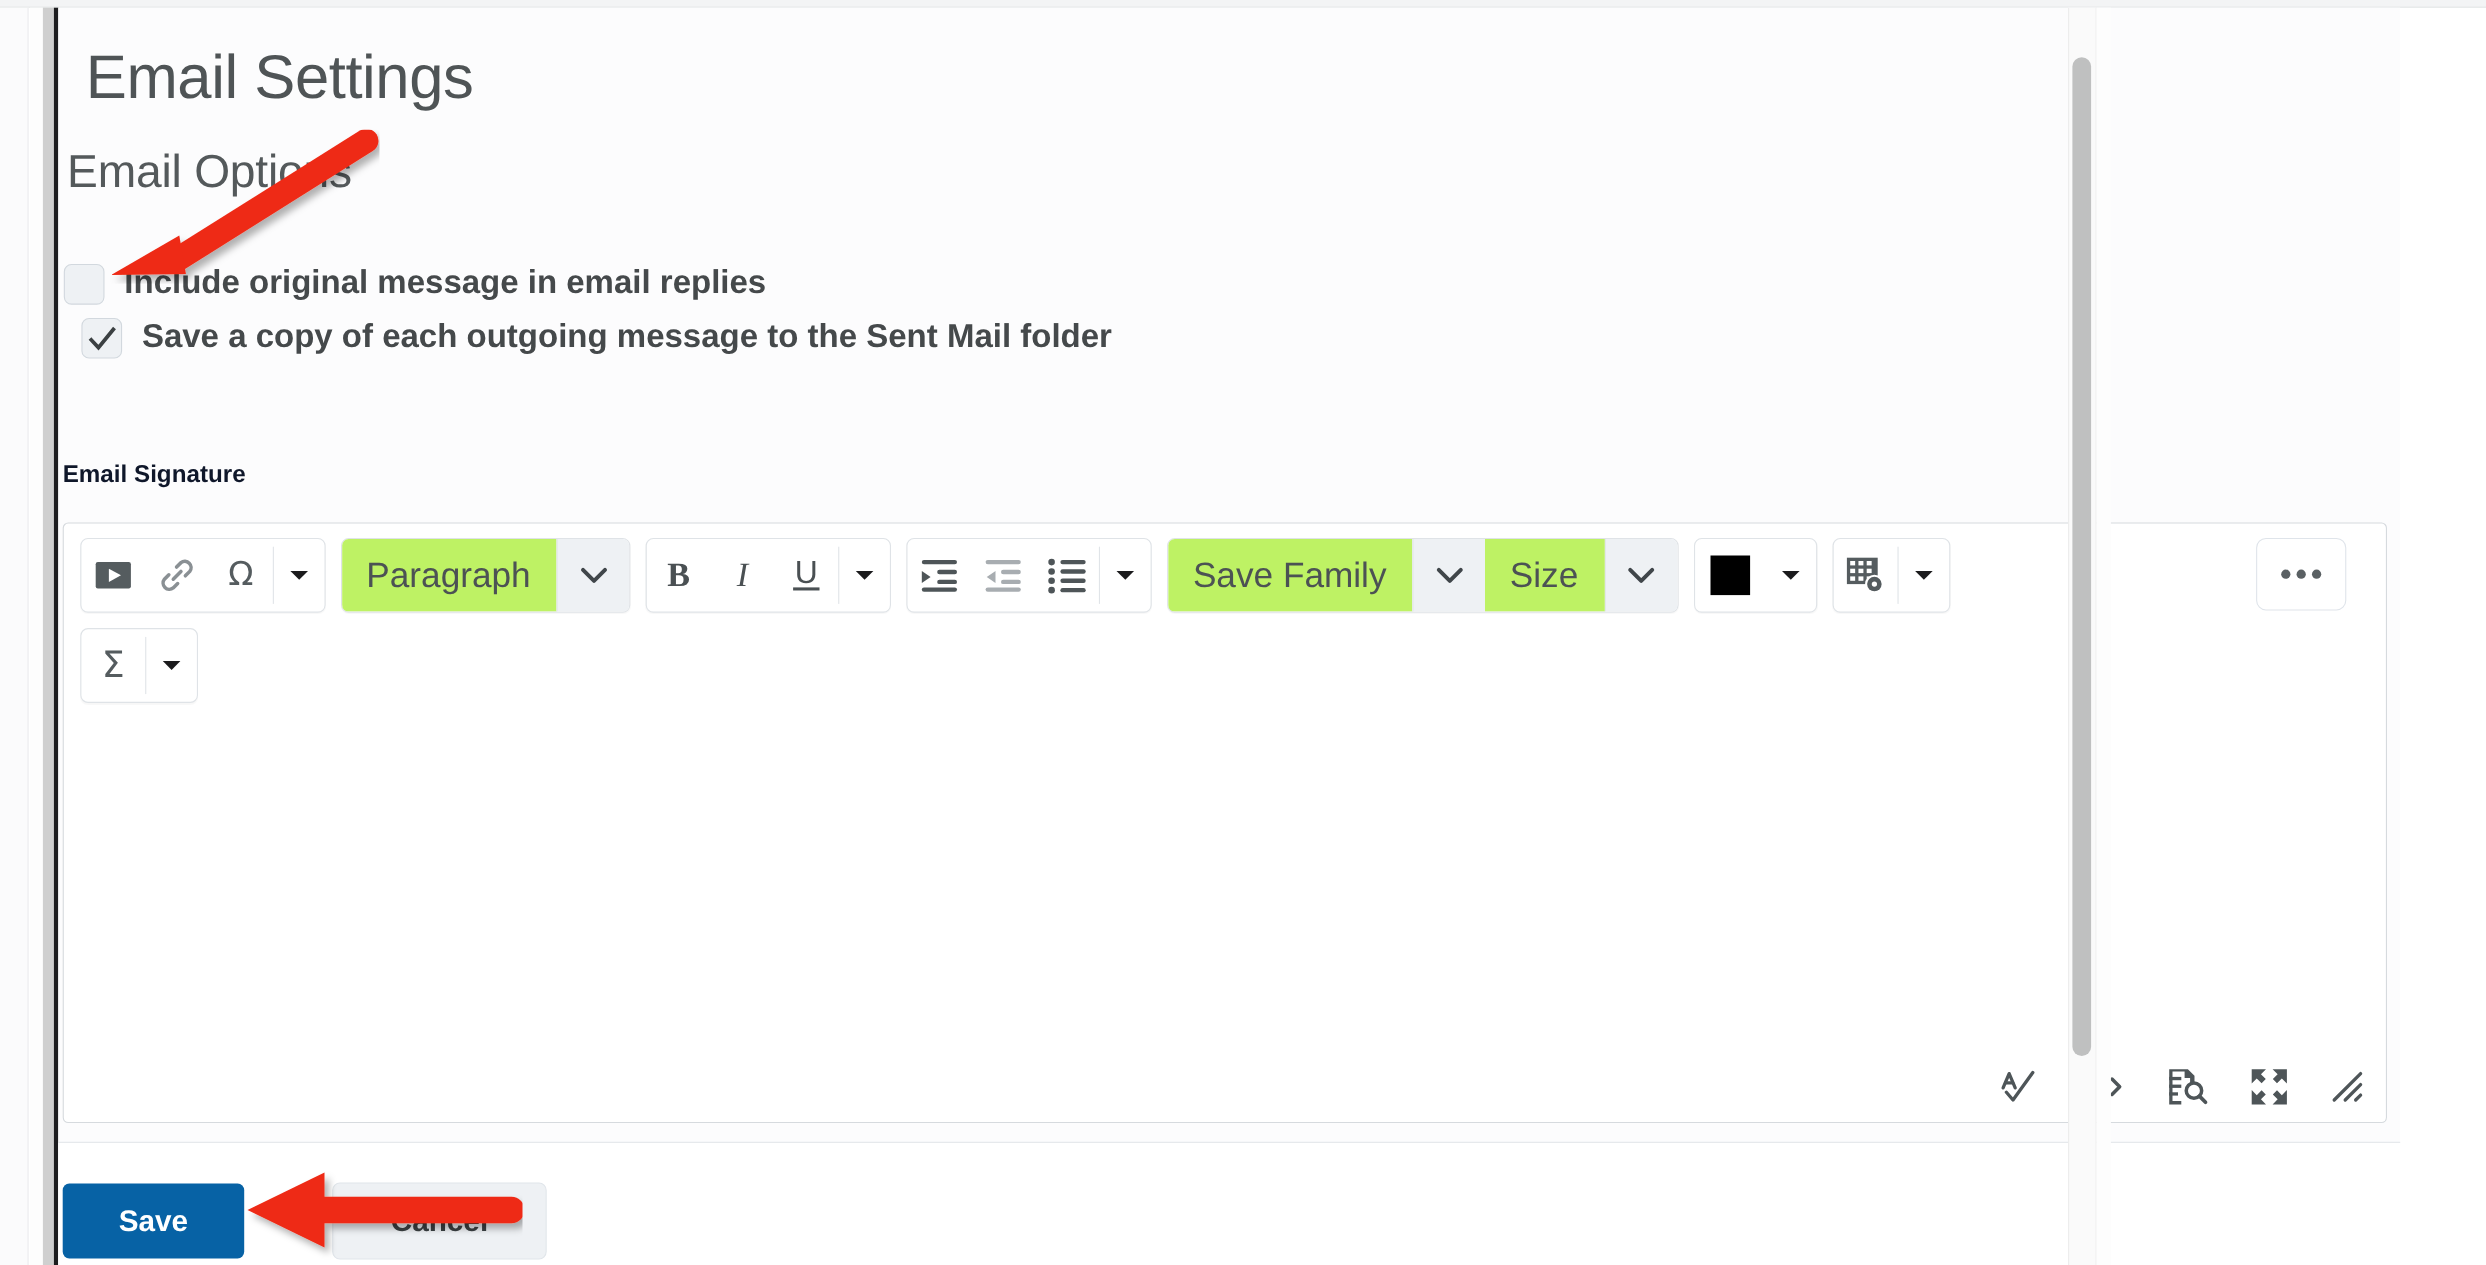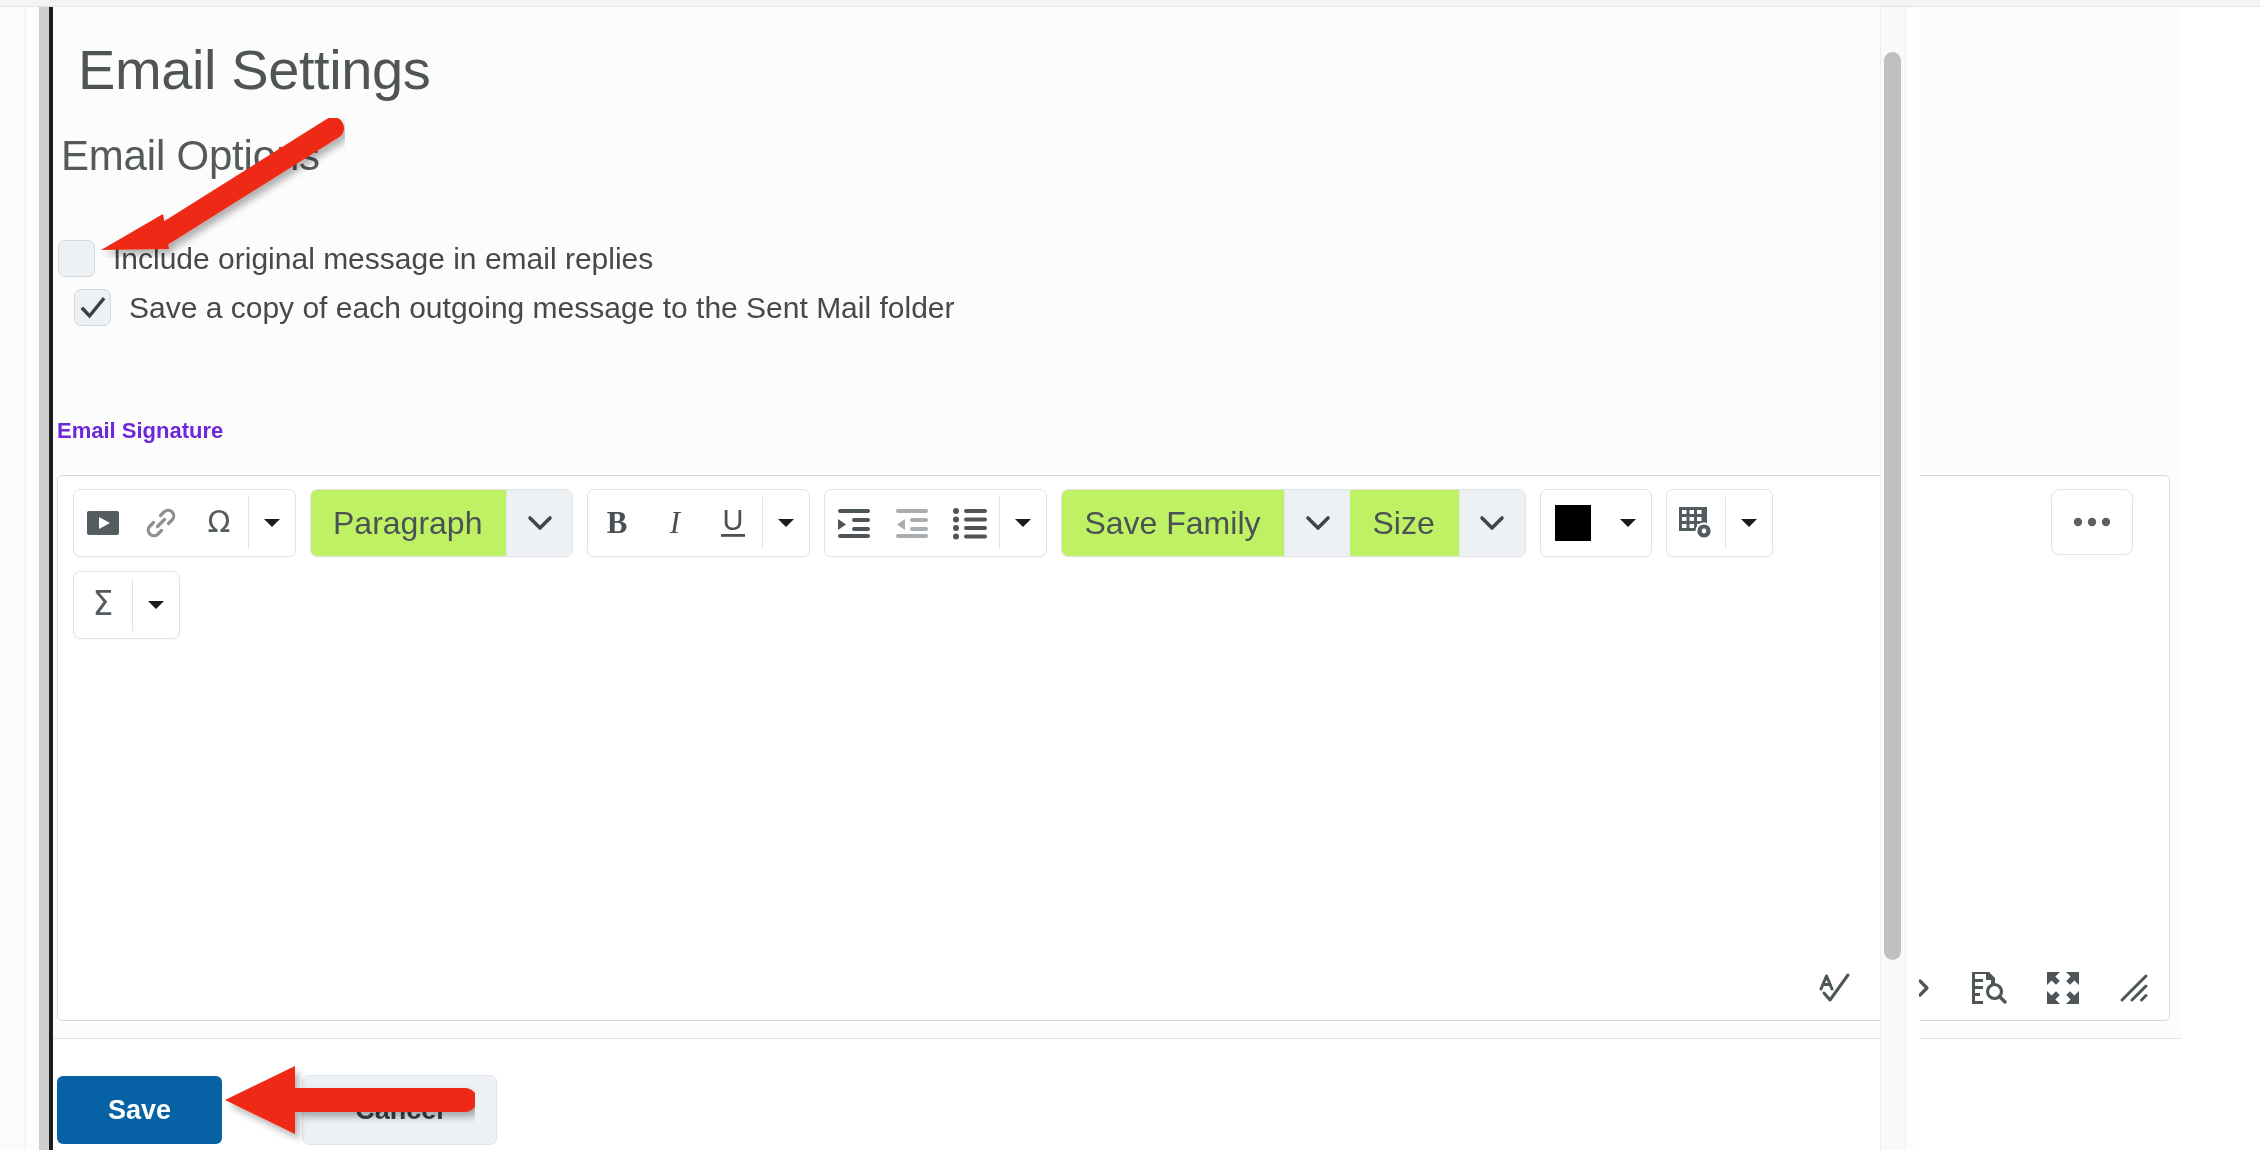--- a/index.html
+++ b/index.html
@@ -81,21 +81,22 @@
     font-weight: 400;
     color: #54595b;
     letter-spacing: -0.2px;
     white-space: nowrap;
   }
 
   
   .opt-row {
     position: absolute;
     display: flex;
-    align-items: center;
+    align-items: flex-start;
+    font-weight: bold;
   }
   .opt-row.r1 { left: 5px; top: 233px; }
   .opt-row.r2 { left: 5px; top: 282px; margin-left: 16px; }
 
   .cbox {
     width: 37px; height: 37px;
     border-radius: 7px;
     border: 1px solid #d2d8de;
     background: #eef1f4;
     display: flex;
@@ -111,21 +112,21 @@
     color: #45494b;
     white-space: nowrap;
   }
 
   
   .field-label {
     position: absolute;
     left: 4px; top: 411px;
     font-size: 22px;
     font-weight: bold;
-    color: #6d28d9;
+    color: #0f172a;
     white-space: nowrap;
   }
 
   
   .editor {
     position: absolute;
     left: 4px; top: 468px;
     width: 2113px;
     height: 546px;
     background: #ffffff;

